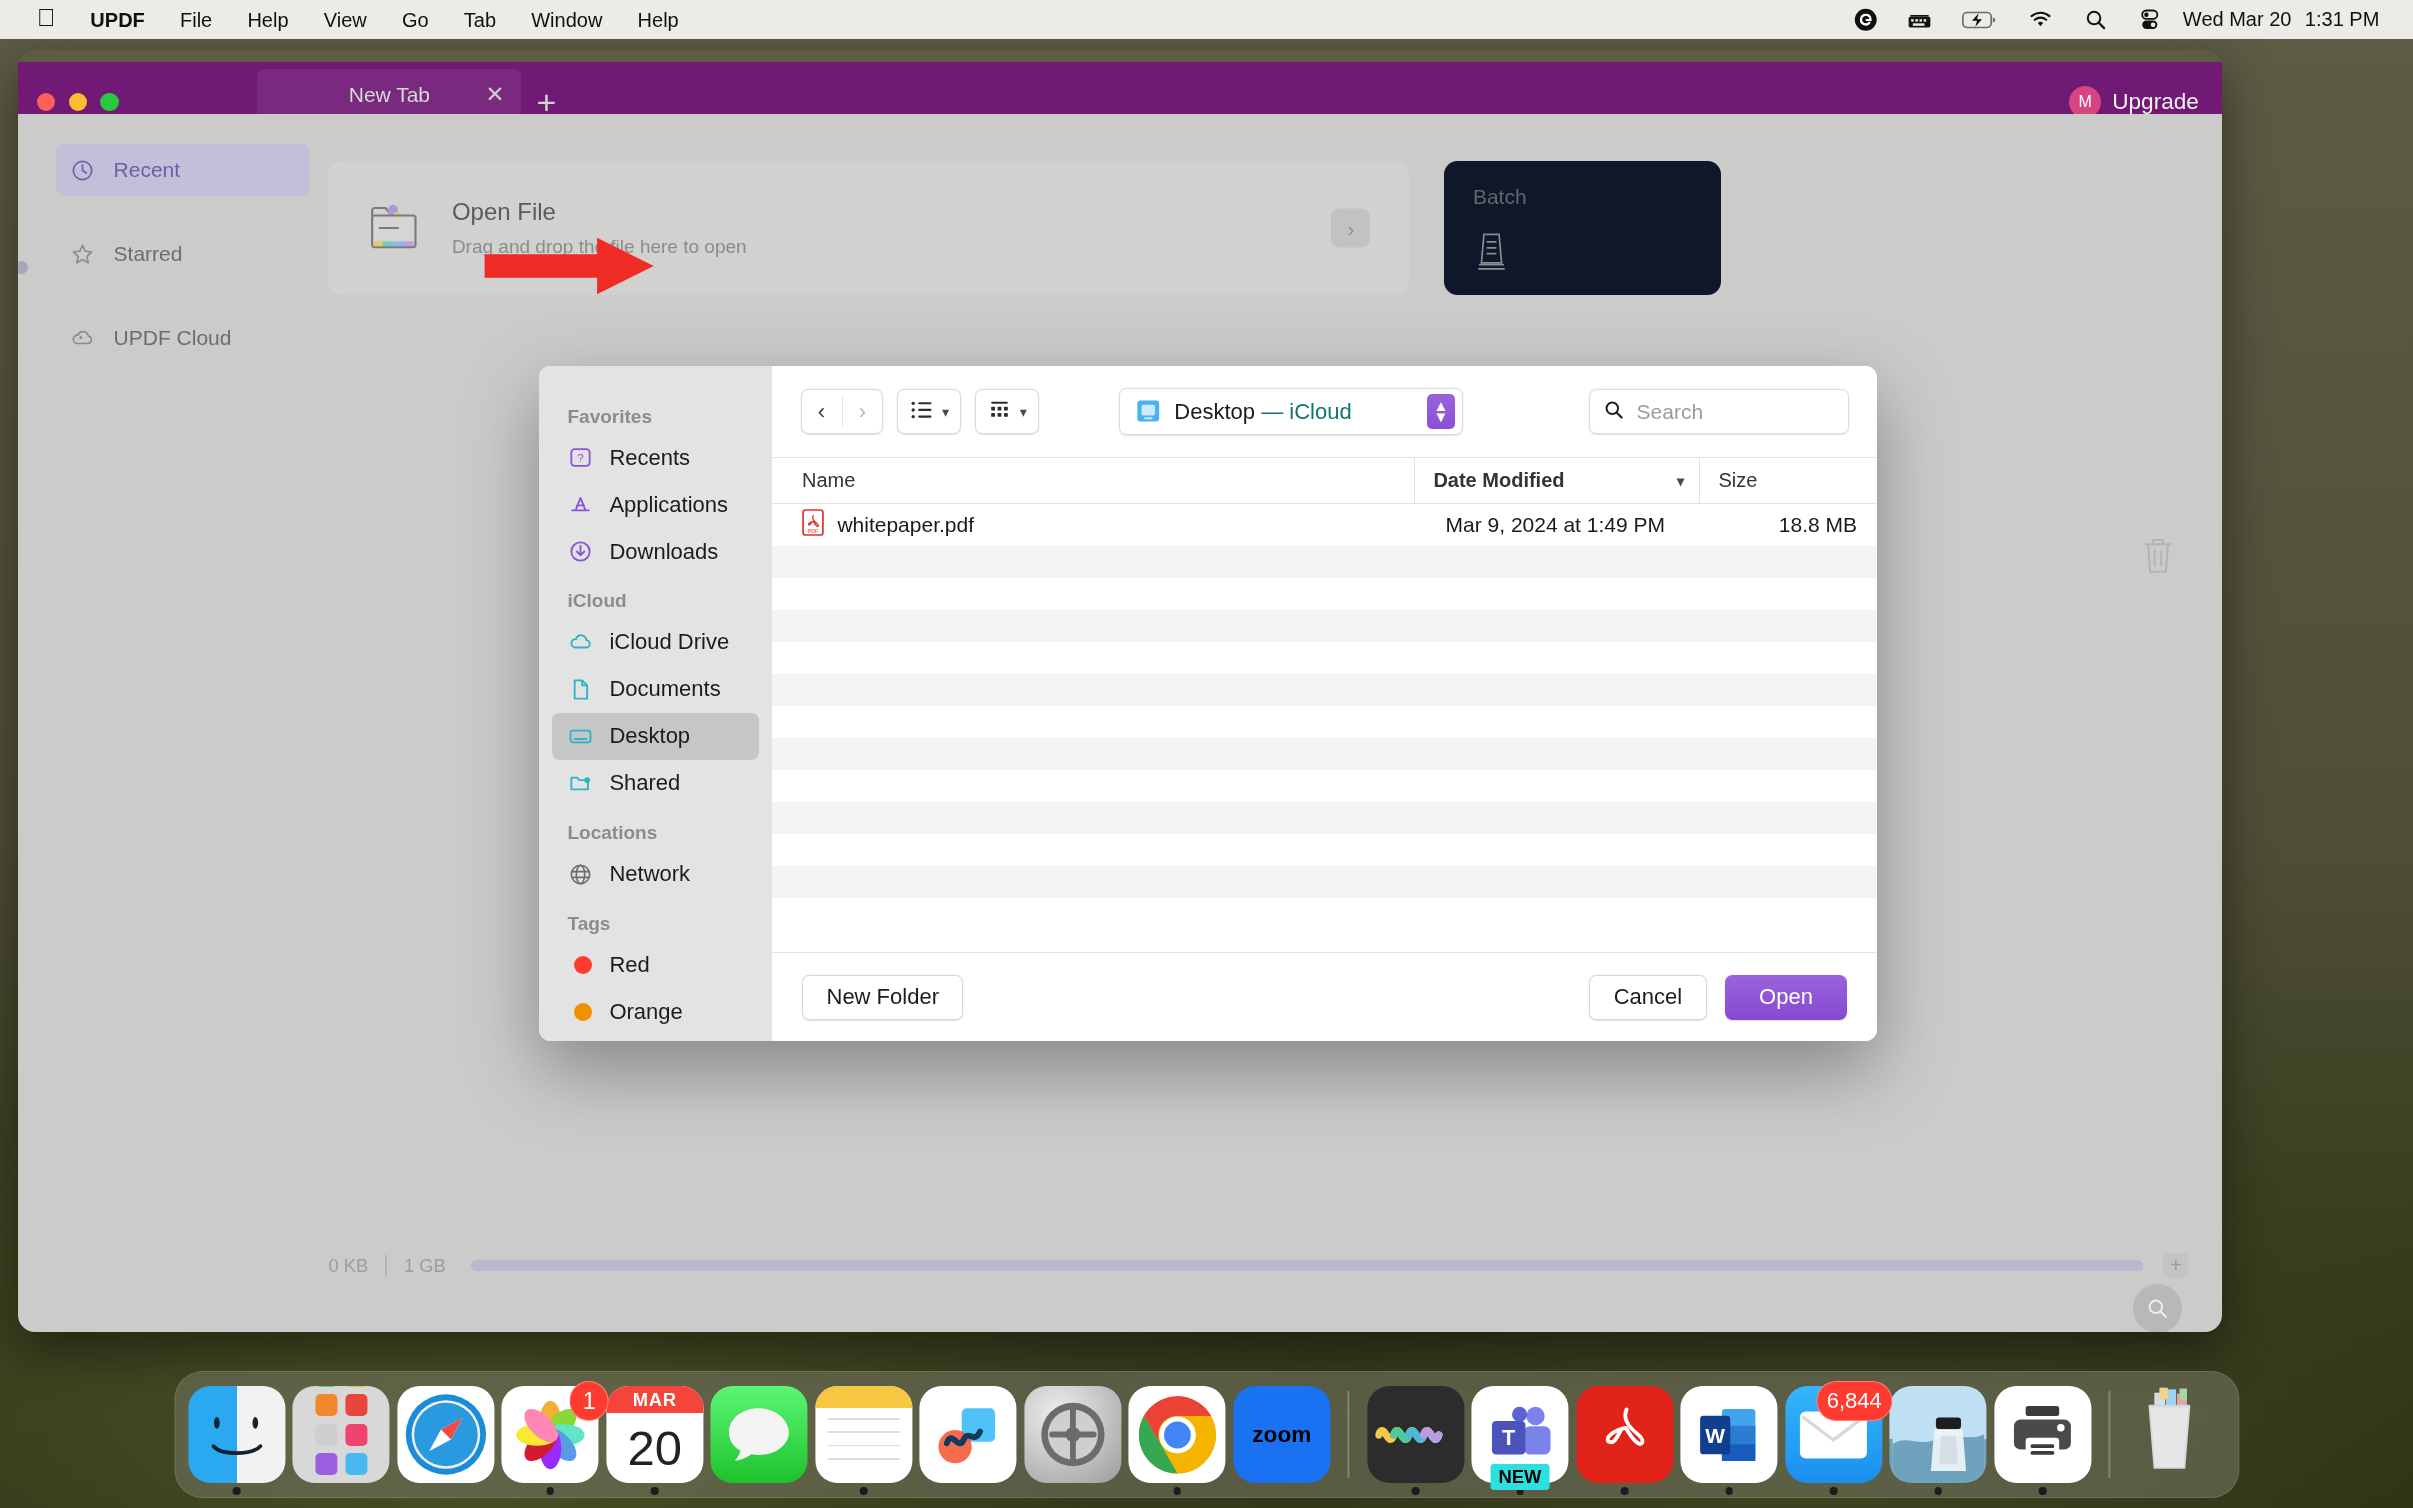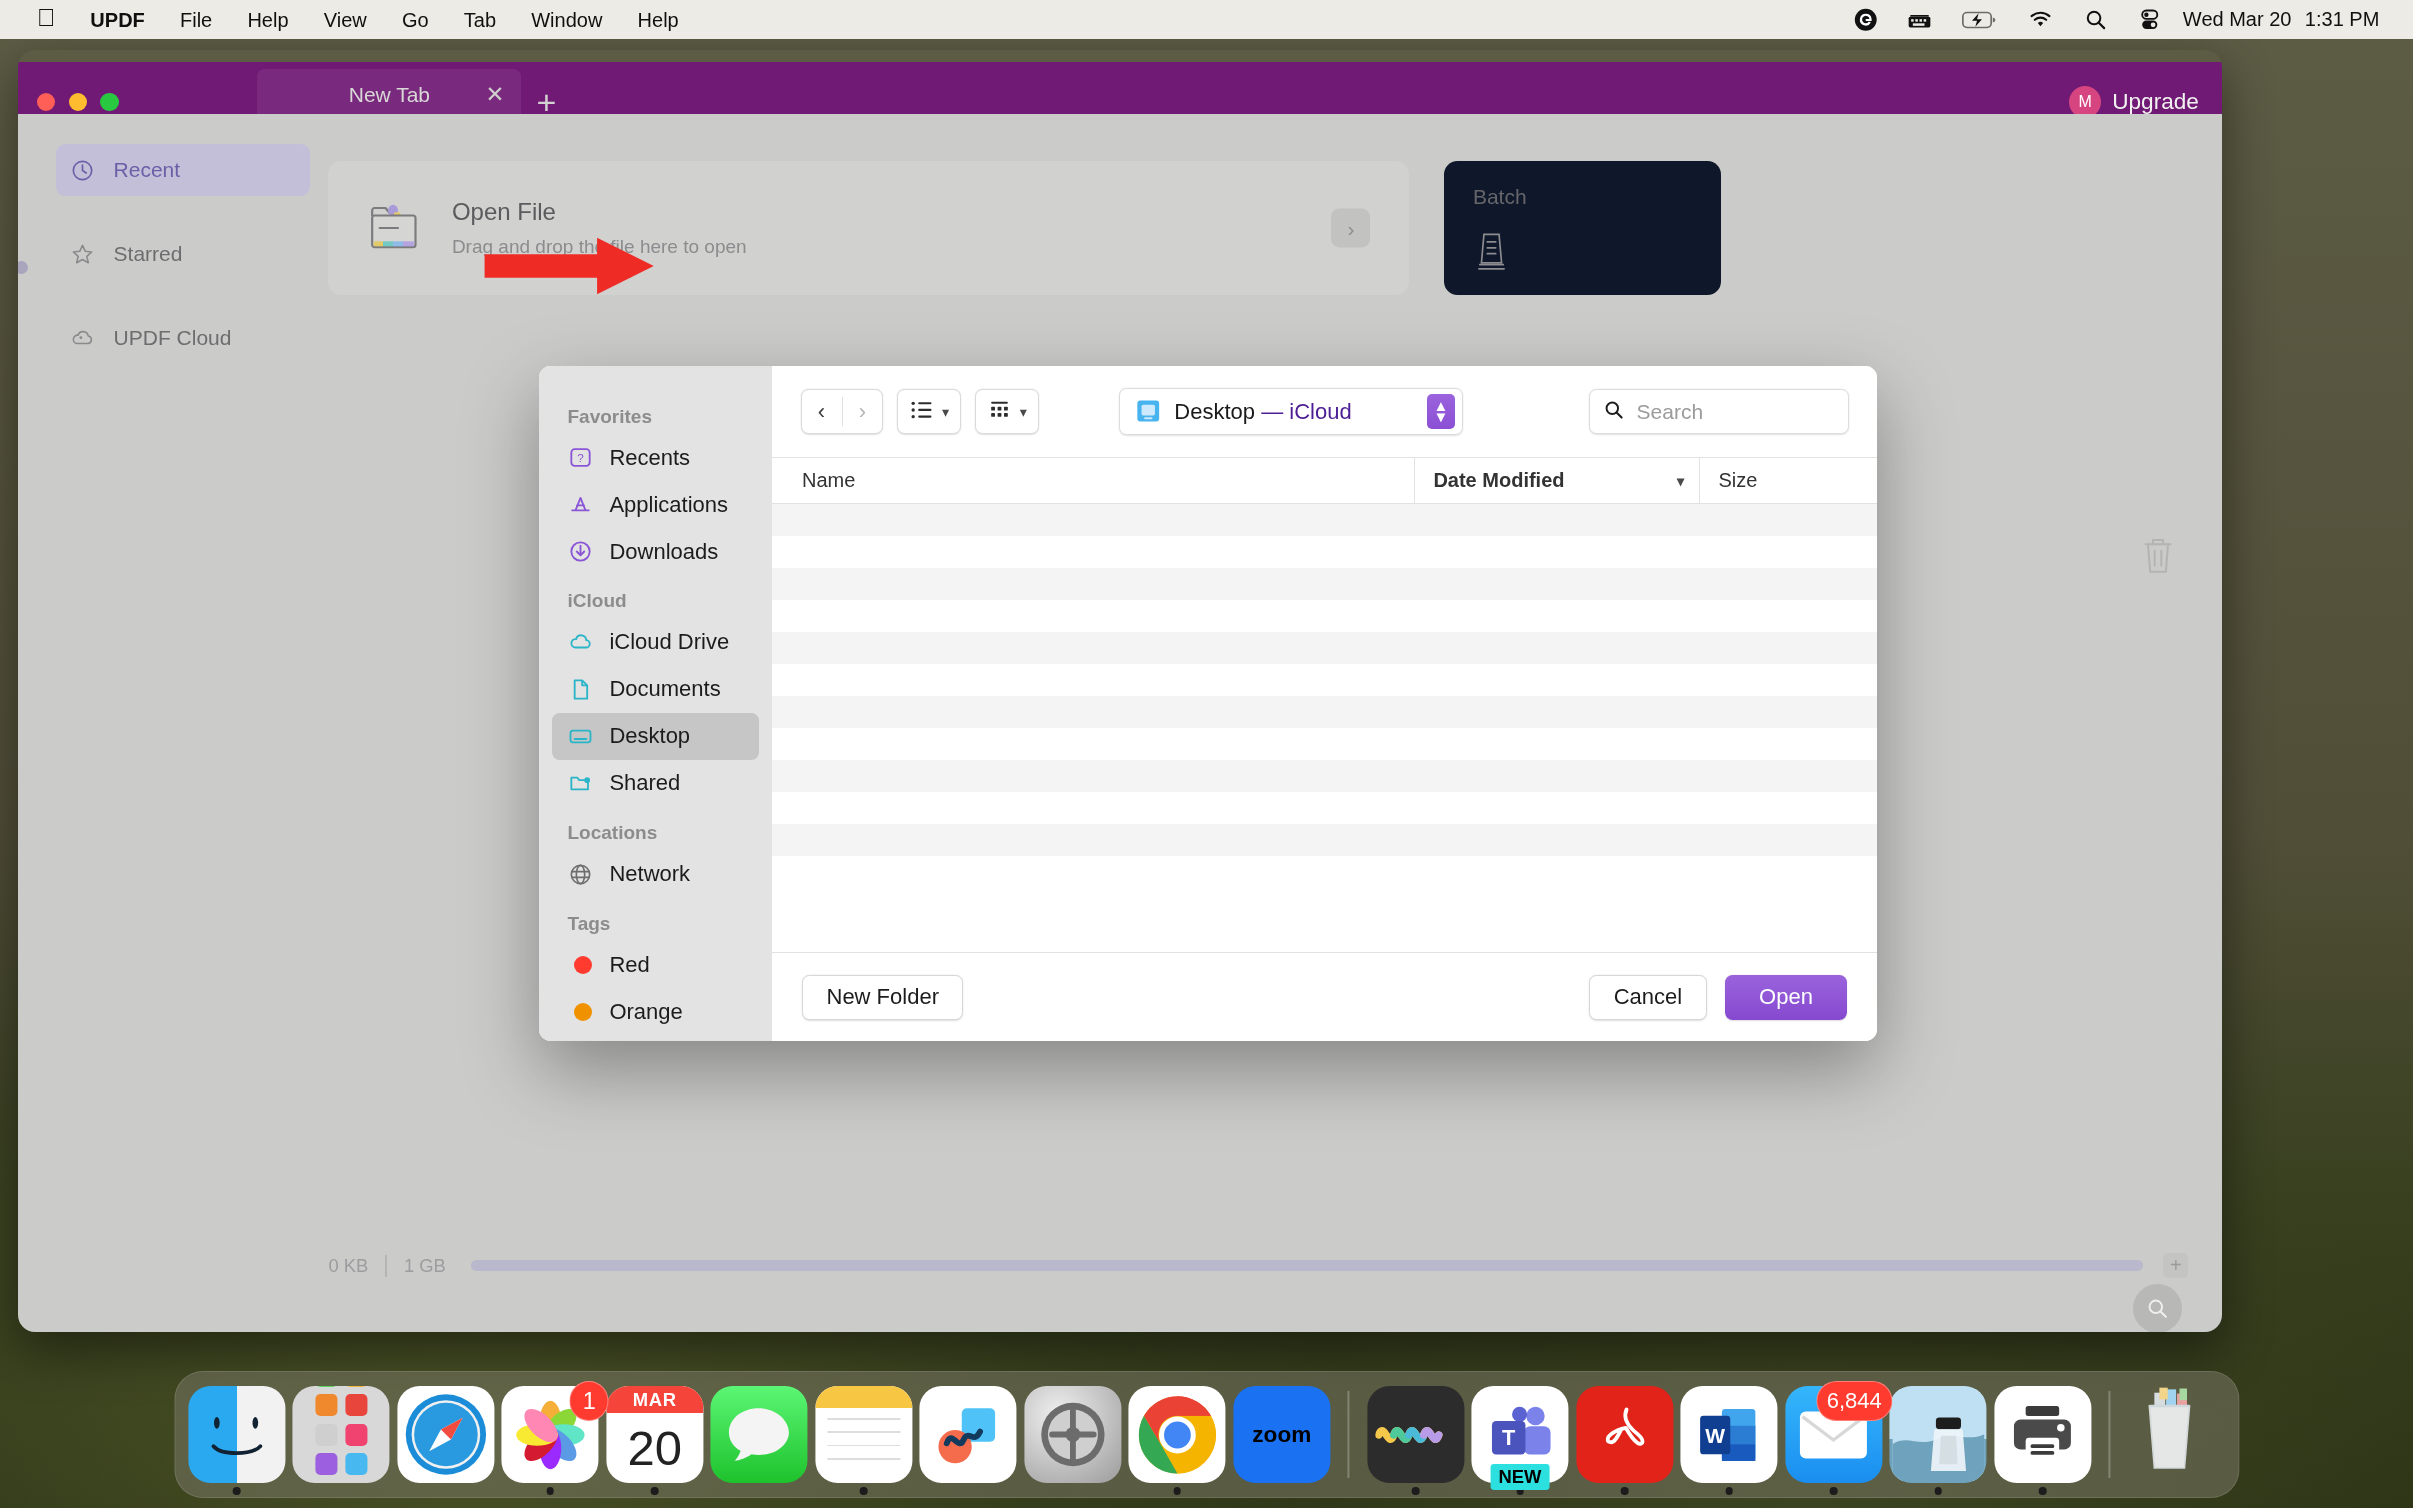--- a/index.html
+++ b/index.html
@@ -223,21 +223,21 @@
   .pathpop {
     display: flex; align-items: center;
     height: 47px; border-radius: 7.5px;
     background: #fff; border: 0.8px solid #dcdcdc;
     box-shadow: 0 0.8px 1.7px rgba(0,0,0,.12);
     padding: 0 0 0 14.2px;
     margin-left: 80px;
     min-width: 344px;
   }
   .pathpop .ptxt { font-size: 22px; color: #1b1b1b; padding: 0 13.4px 0 11.7px; }
-  .pathpop .ptxt .sub { color: #4c1d95; margin-top: 32px; }
+  .pathpop .ptxt .sub { color: #0f766e; margin-top: 32px; }
   .stepper {
     margin-left: auto; margin-right: 6.7px;
     width: 28.5px; height: 35px; border-radius: 5px;
     background: linear-gradient(180deg,#9b63dd,#8a4fd4);
     color: #fff; display: flex; flex-direction: column;
     align-items: center; justify-content: center; line-height: .72;
     font-size: 15px;
   }
   .searchbox {
     margin-left: auto;
@@ -725,20 +725,34 @@
       <div class="dlg-head">
         <div class="col-name">Name</div>
         <div class="col-date">
           <span>Date Modified</span>
           <span class="chev">▾</span>
         </div>
         <div class="col-size">Size</div>
       </div>
 
       <div class="dlg-list">
+        <div class="frow first">
+          <div class="fname">
+            <span>
+              <svg width="22" height="27" viewBox="0 0 26 32" style="font-size:25px">
+                  <rect x="1.2" y="1.2" width="23.6" height="29.6" rx="3" fill="#fff" stroke="#e0312a" stroke-width="2"></rect>
+                  <path d="M13 8c-1 3 .6 5.6 2.4 7.3 1.8 1.7 4 2.8 4 4.3 0 1-1 1.3-1.8.7-1.5-1.1-3-3.5-4.3-5.6-1.6.4-3.4 1.1-4.6 2-1 .8-1.4 2-.4 2.3 1.2.4 2.3-1.6 3.3-3.6" fill="none" stroke="#e0312a" stroke-width="1.6" stroke-linecap="round"></path>
+                  <text x="13" y="29" font-size="6" text-anchor="middle" fill="#e0312a" font-family="Liberation Sans, sans-serif">PDF</text>
+                </svg>
+            </span>
+            <span>whitepaper.pdf</span>
+          </div>
+          <div class="fdate">Mar 9, 2024 at 1:49 PM</div>
+          <div class="fsize">18.8 MB</div>
+        </div>
         <div class="frow alt"></div>
         <div class="frow"></div>
         <div class="frow alt"></div>
         <div class="frow"></div>
         <div class="frow alt"></div>
         <div class="frow"></div>
         <div class="frow alt"></div>
         <div class="frow"></div>
         <div class="frow alt"></div>
         <div class="frow"></div>

